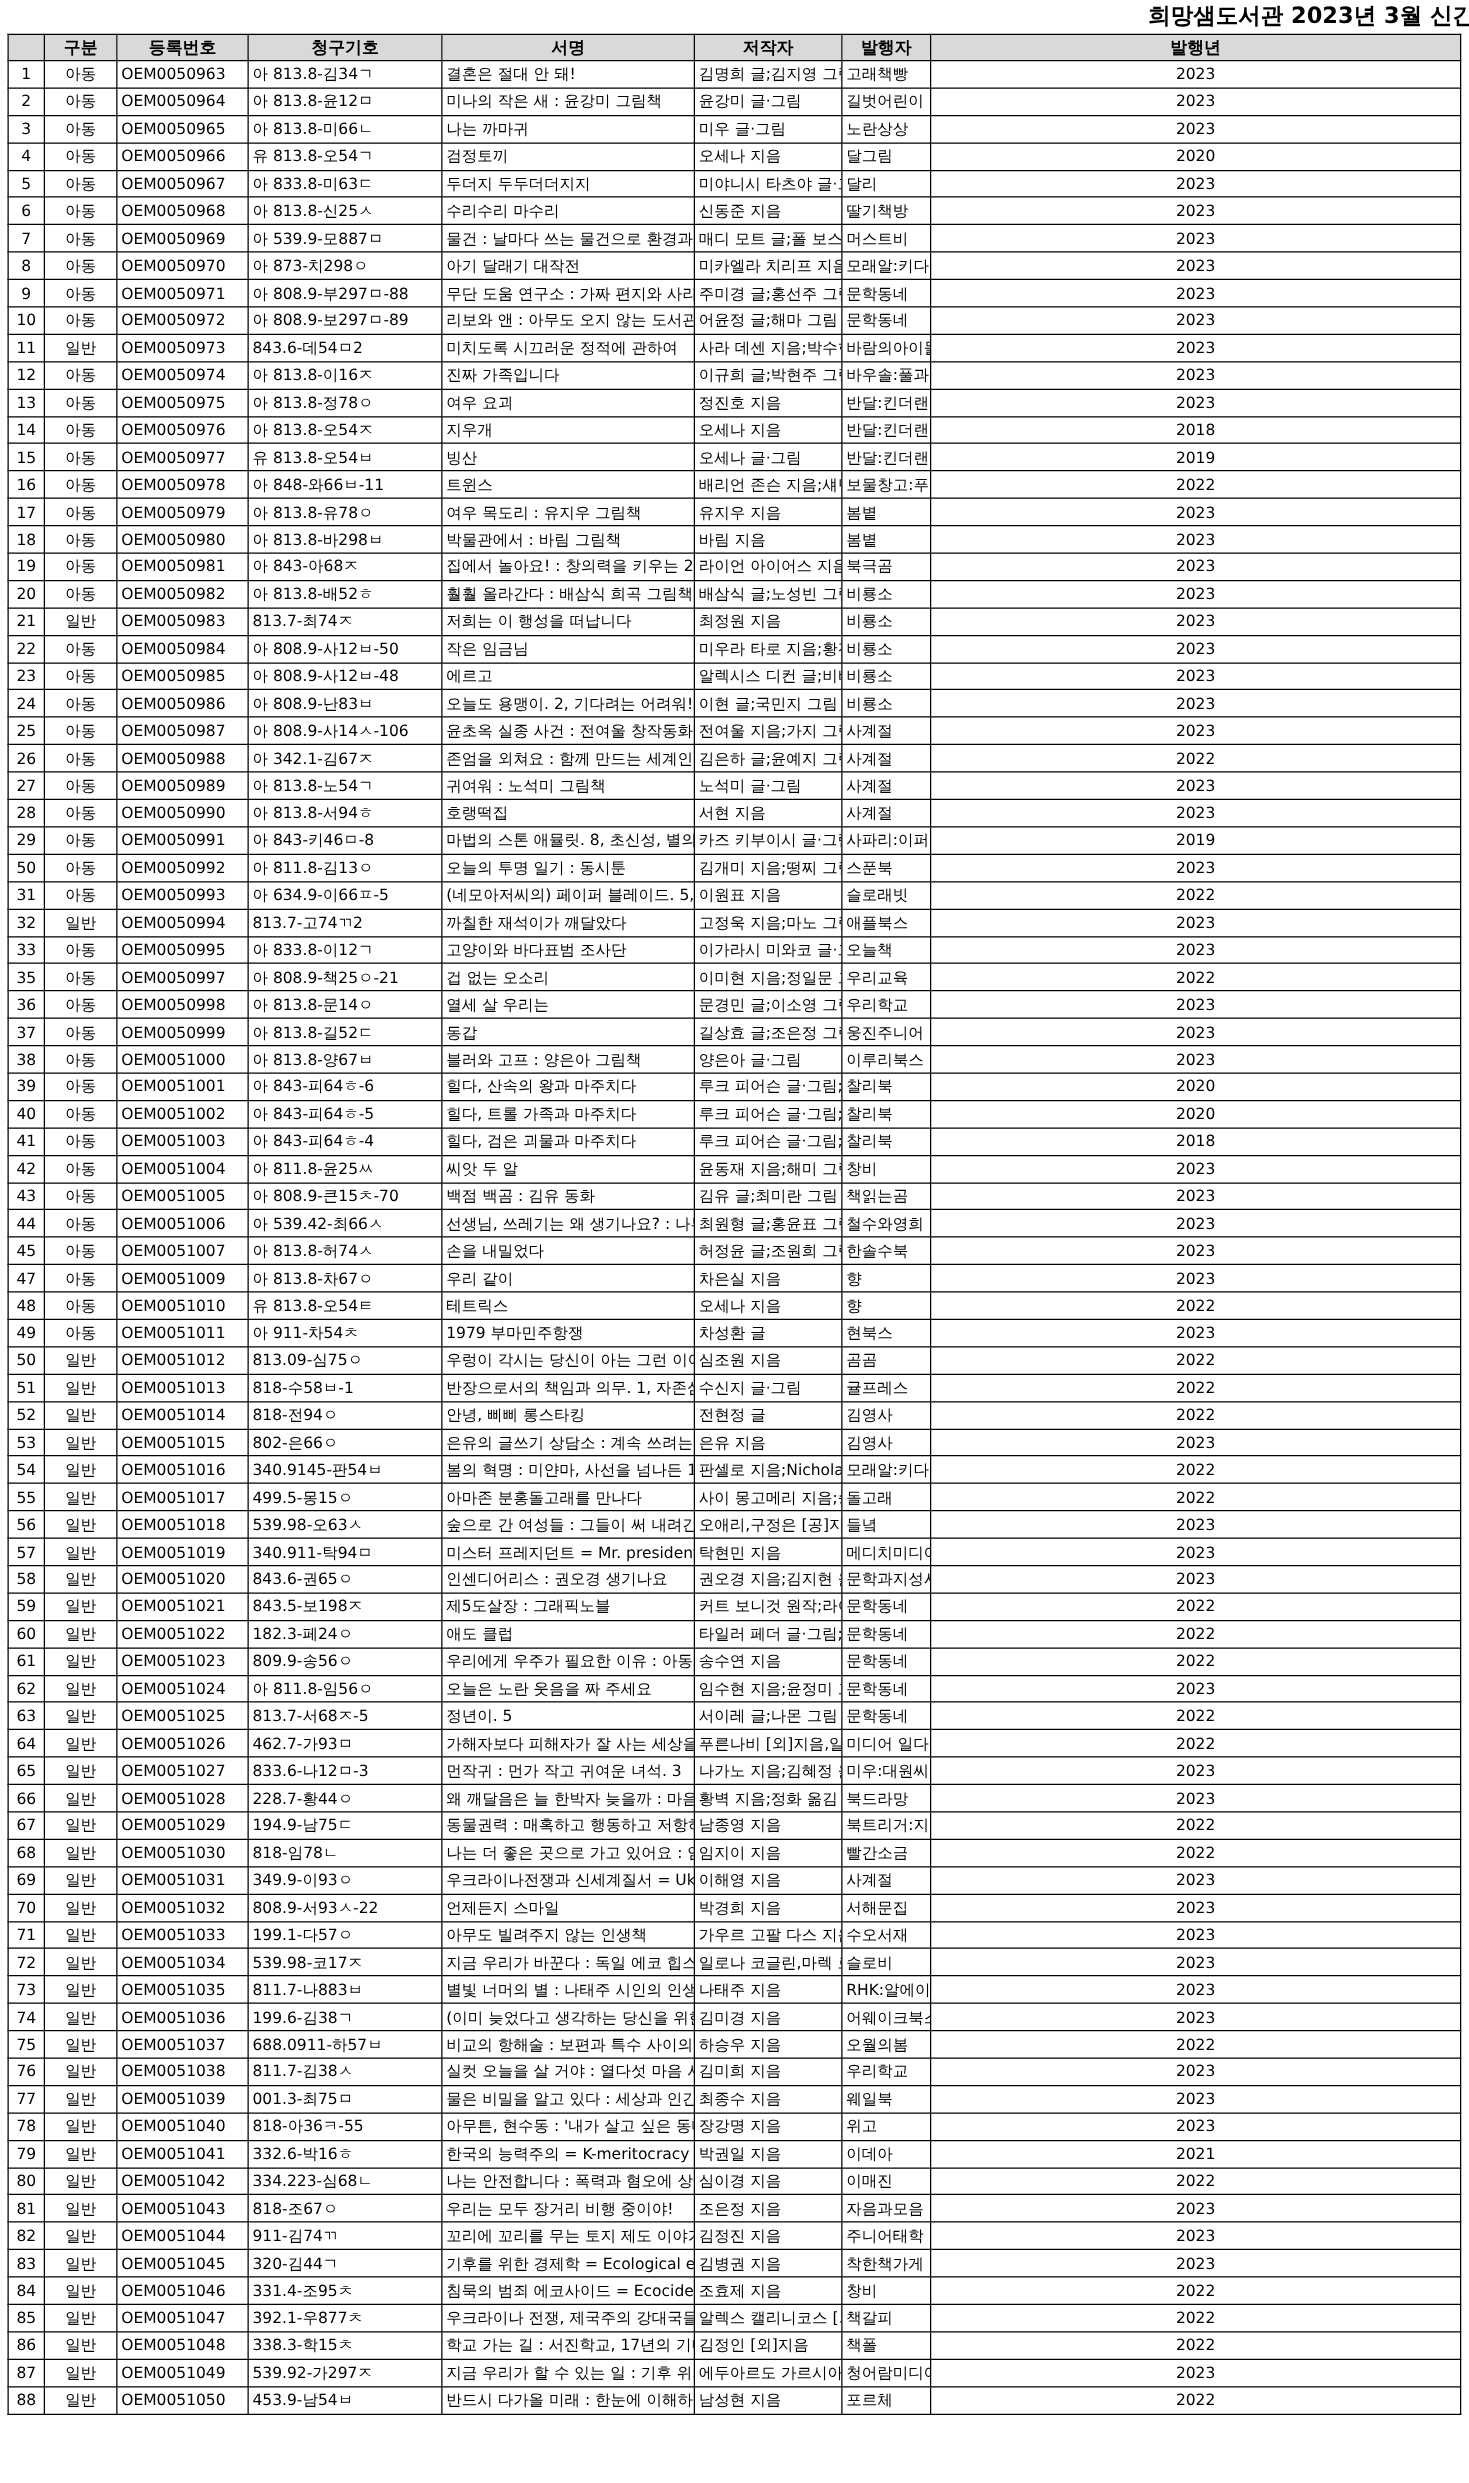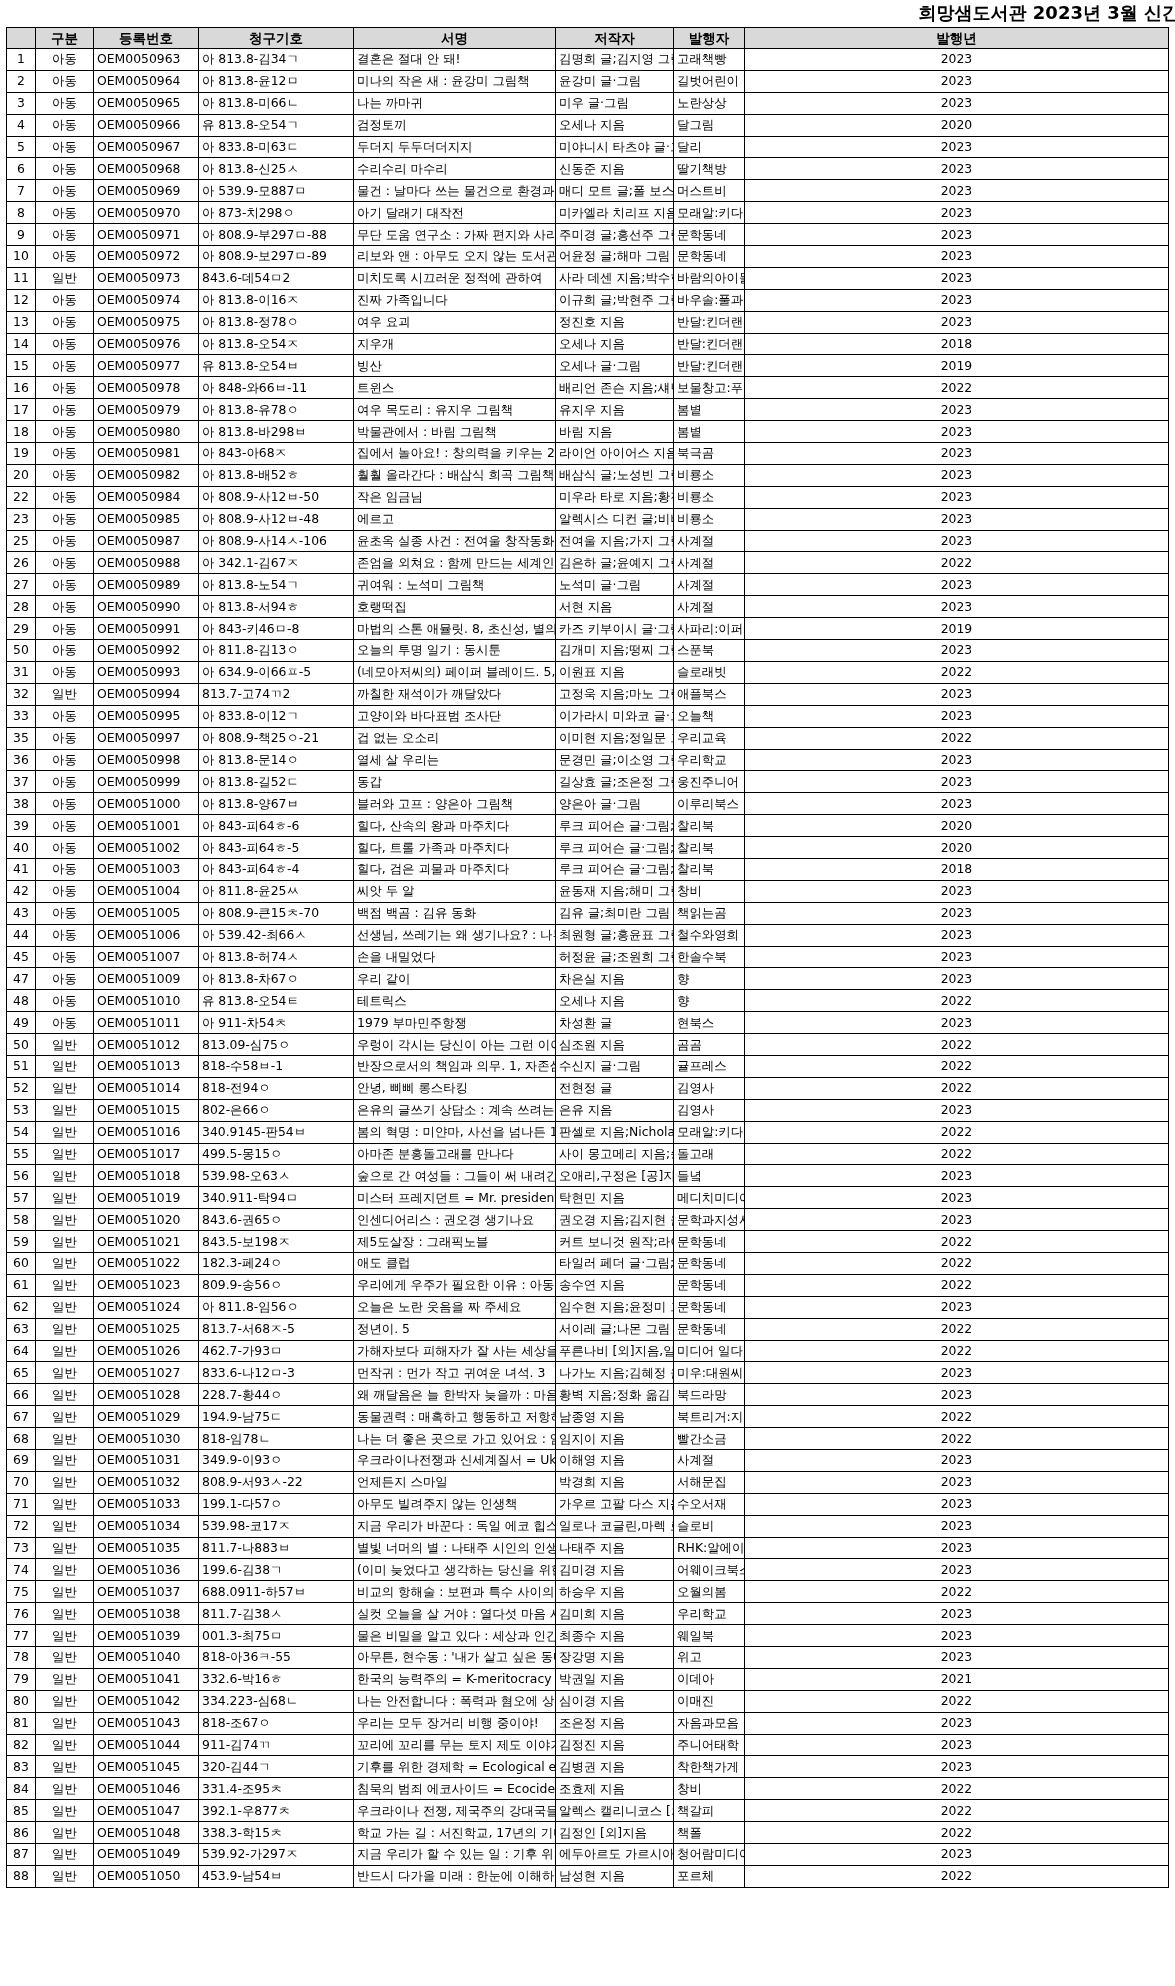--- a/index.html
+++ b/index.html
@@ -236,36 +236,56 @@
         <td class="c-no">20</td>
         <td class="c-type">아동</td>
         <td class="c-reg">OEM0050982</td>
         <td class="c-call">아 813.8-배52ㅎ</td>
         <td class="c-title">훨훨 올라간다 : 배삼식 희곡 그림책</td>
         <td class="c-author">배삼식 글;노성빈 그림</td>
         <td class="c-pub">비룡소</td>
         <td class="c-year">2023</td>
       </tr>
       <tr>
+        <td class="c-no">21</td>
+        <td class="c-type">일반</td>
+        <td class="c-reg">OEM0050983</td>
+        <td class="c-call">813.7-최74ㅈ</td>
+        <td class="c-title">저희는 이 행성을 떠납니다</td>
+        <td class="c-author">최정원 지음</td>
+        <td class="c-pub">비룡소</td>
+        <td class="c-year">2023</td>
+      </tr>
+      <tr>
         <td class="c-no">22</td>
         <td class="c-type">아동</td>
         <td class="c-reg">OEM0050984</td>
         <td class="c-call">아 808.9-사12ㅂ-50</td>
         <td class="c-title">작은 임금님</td>
         <td class="c-author">미우라 타로 지음;황진희 옮김</td>
         <td class="c-pub">비룡소</td>
         <td class="c-year">2023</td>
       </tr>
       <tr>
         <td class="c-no">23</td>
         <td class="c-type">아동</td>
         <td class="c-reg">OEM0050985</td>
         <td class="c-call">아 808.9-사12ㅂ-48</td>
         <td class="c-title">에르고</td>
         <td class="c-author">알렉시스 디컨 글;비비안 슈바르</td>
+        <td class="c-pub">비룡소</td>
+        <td class="c-year">2023</td>
+      </tr>
+      <tr>
+        <td class="c-no">24</td>
+        <td class="c-type">아동</td>
+        <td class="c-reg">OEM0050986</td>
+        <td class="c-call">아 808.9-난83ㅂ</td>
+        <td class="c-title">오늘도 용맹이. 2, 기다려는 어려워!</td>
+        <td class="c-author">이현 글;국민지 그림</td>
         <td class="c-pub">비룡소</td>
         <td class="c-year">2023</td>
       </tr>
       <tr>
         <td class="c-no">25</td>
         <td class="c-type">아동</td>
         <td class="c-reg">OEM0050987</td>
         <td class="c-call">아 808.9-사14ㅅ-106</td>
         <td class="c-title">윤초옥 실종 사건 : 전여울 창작동화</td>
         <td class="c-author">전여울 지음;가지 그림</td>

